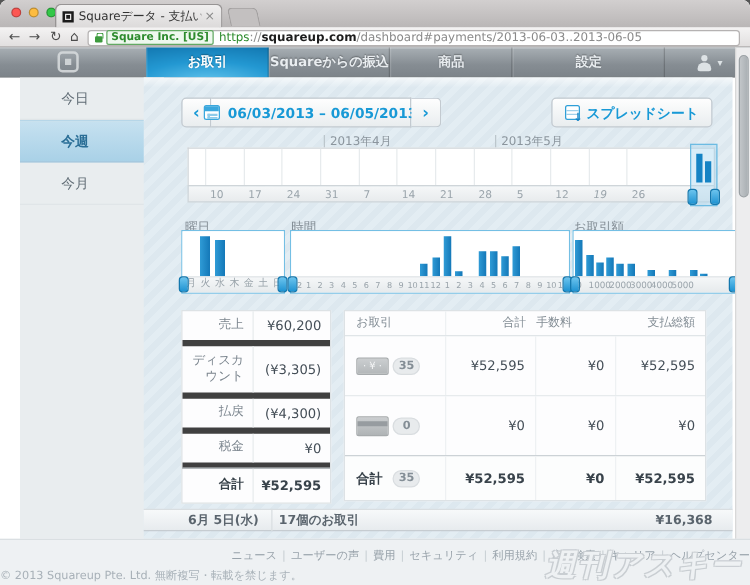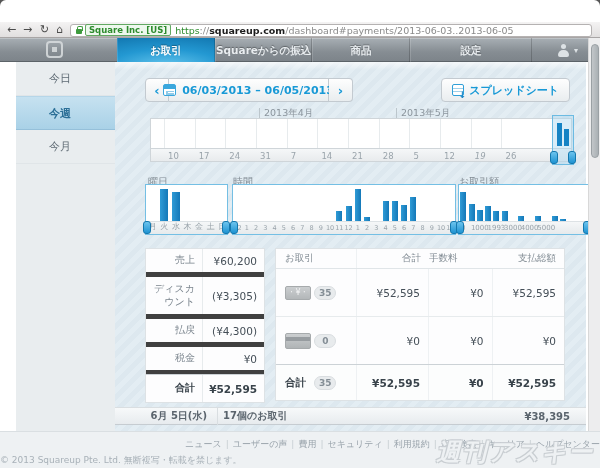--- a/index.html
+++ b/index.html
@@ -162,20 +162,31 @@
   #fcopy { text-align:left; font-size:9px; color:#a8b1b8; margin-top:3px; }
   #wmark { position:absolute; right:6px; bottom:0px; font-size:24px; font-weight:bold; font-style:italic;
            letter-spacing:2px; color:#eef1f3; z-index:5;
            text-shadow:1px 1px 0 #c9ced2,-1px -1px 0 #c9ced2,1px -1px 0 #c9ced2,-1px 1px 0 #c9ced2; }
 </style>
 </head>
 <body>
 
 <div id="screen">
 
+  <div id="tabstrip">
+    <span class="tl r"></span>
+    <span class="tl y"></span>
+    <span class="tl g"></span>
+    <div id="btab">
+      <span id="favicon"></span>
+      <span id="tabtitle">Squareデータ - 支払い</span>
+      <span id="tabclose">×</span>
+    </div>
+    <div id="newtab"></div>
+  </div>
   <div id="toolbar">
     <span class="navico" style="left:7px">←</span>
     <span class="navico" style="left:23px">→</span>
     <span class="navico" style="left:40px">↻</span>
     <span class="navico" style="left:56px">⌂</span>
     <div id="addrbar">
       <span id="lock"></span>
       <span id="evbadge">Square Inc. [US]</span>
       <span class="url"><span class="u-scheme">https</span><span class="u-sep">://</span><span class="u-host">squareup.com</span><span class="u-path">/dashboard#payments/2013-06-03..2013-06-05</span></span>
     </div>
@@ -327,21 +338,21 @@
           <div class="bar" style="left: 34.4px; width: 6px; height: 10.2px;"></div>
           <div class="bar" style="left: 42.7px; width: 6px; height: 9.52px;"></div>
           <div class="bar" style="left: 59.3px; width: 6px; height: 5.1px;"></div>
           <div class="bar" style="left: 75.9px; width: 6px; height: 5.1px;"></div>
           <div class="bar" style="left: 92.5px; width: 6px; height: 5.1px;"></div>
           <div class="bar" style="left: 100.8px; width: 6px; height: 2.04px;"></div>
         </div>
         <div class="mband">
           <div class="mlab" style="left: 4.2px; font-size: 7px;">0</div>
           <div class="mlab" style="left: 20.8px; font-size: 7px;">1000</div>
-          <div class="mlab" style="left: 37.4px; font-size: 7px;">1993</div>
+          <div class="mlab" style="left: 37.4px; font-size: 7px;">2000</div>
           <div class="mlab" style="left: 54px; font-size: 7px;">3000</div>
           <div class="mlab" style="left: 70.6px; font-size: 7px;">4000</div>
           <div class="mlab" style="left: 87.2px; font-size: 7px;">5000</div>
         </div>
       <div class="handle l"></div>
       <div class="handle r"></div>
     </div>
 
     <div id="ltable">
         <div class="lrow" style="height: 28px;">
@@ -398,21 +409,21 @@
           <div class="c2 val">¥52,595</div>
           <div class="c3 val">¥0</div>
           <div class="c4 val">¥52,595</div>
         </div>
       </div>
 
     <div id="dayrow">
       <span id="drdate">6月 5日(水)</span>
       <span id="drdiv"></span>
       <span id="drcount">17個のお取引</span>
-      <span id="dramt">¥38,395</span>
+      <span id="dramt">¥16,368</span>
     </div>
   </div>
 
   <div id="sbar">
     <div id="sthumb"></div>
   </div>
 
   <div id="footer">
     <div id="flinks"><a>ニュース</a><span class="fsep">|</span><a>ユーザーの声</a><span class="fsep">|</span><a>費用</a><span class="fsep">|</span><a>セキュリティ</a><span class="fsep">|</span><a>利用規約</a><span class="fsep">|</span><a>店舗検索</a><span class="fsep">|</span><a>キャリア</a><span class="fsep">|</span><a>ヘルプセンター</a></div>
     <div id="fcopy">© 2013 Squareup Pte. Ltd. 無断複写・転載を禁じます。</div>

